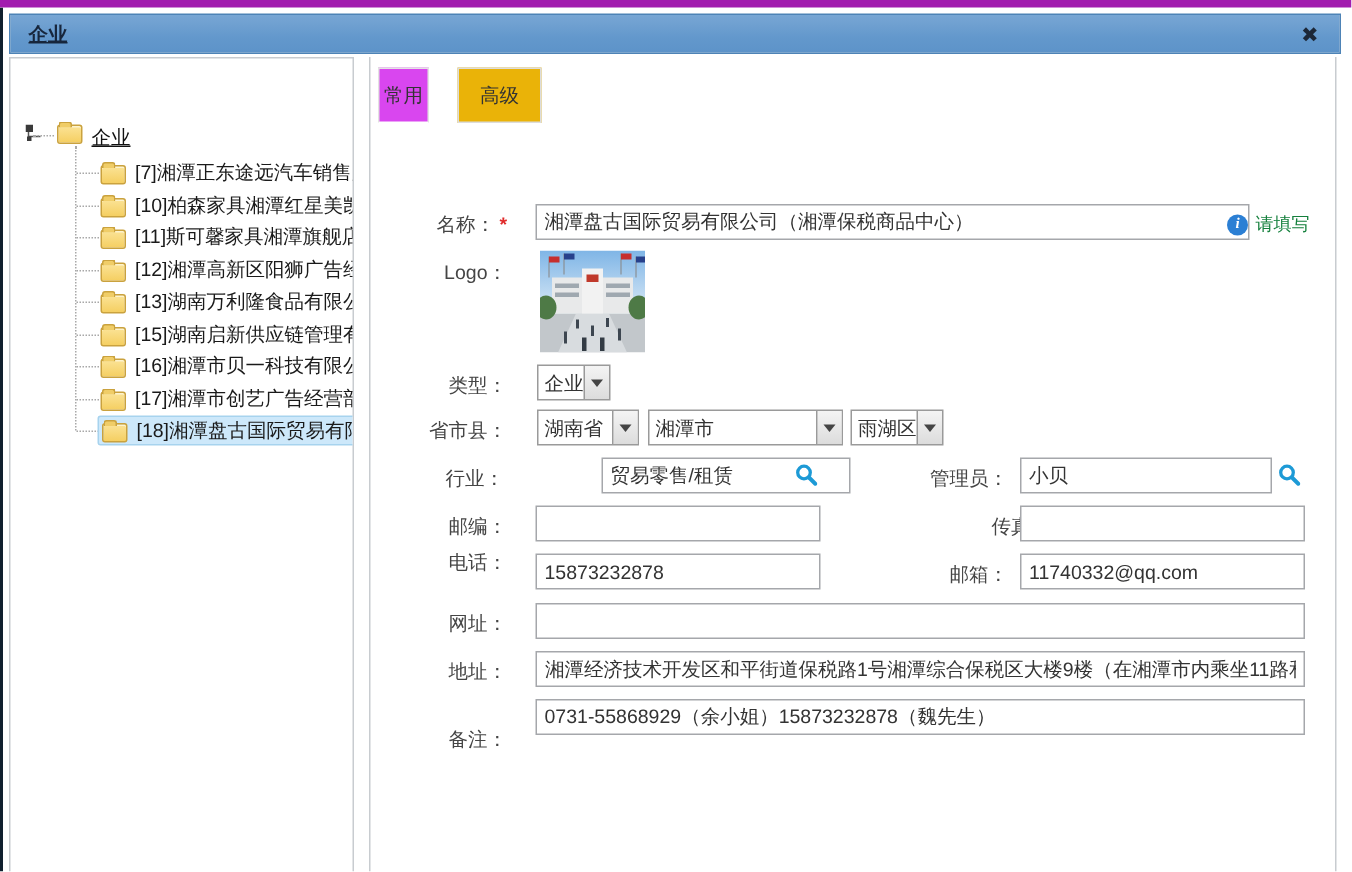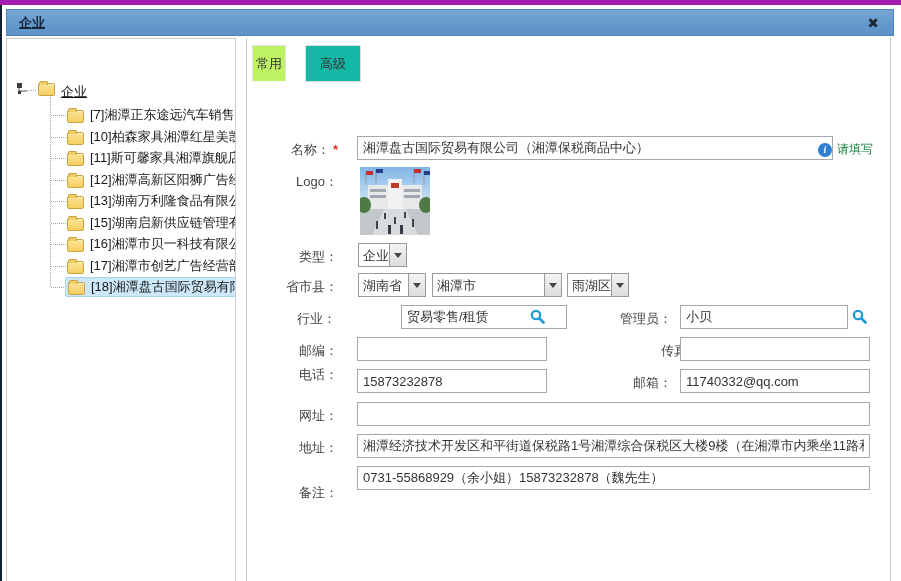--- a/index.html
+++ b/index.html
@@ -37,22 +37,22 @@
   .tree-item { position:absolute; left:58px; height:20px; display:inline-flex; align-items:center;
     padding:0 4px 0 2px; cursor:pointer; white-space:nowrap; }
   .tree-item .folder { position:relative; margin:2px 6px 0 0; flex:0 0 17px; }
   .tree-item .lbl { font-size:13px; color:#1a1a1a; }
   .tree-item.selected { background:#cde8fa; border:1px solid #a7d3ee; border-radius:2px; }
   .expand-icon { position:absolute; left:10px; top:44px; }
 
   
   .tab { position:absolute; top:40px; height:37px; display:flex; align-items:center; justify-content:center;
     font-size:13px; color:#333; cursor:pointer; }
-  .tab.active { left:252px; width:34px; background:#bef264; border:1px solid #e3e3e3; border-bottom:1px solid #fff; }
-  .tab.inactive { left:305px; width:56px; background:#14b8a6; border:1px solid #dcdcdc; }
+  .tab.active { left:252px; width:34px; background:#d946ef; border:1px solid #e3e3e3; border-bottom:1px solid #fff; }
+  .tab.inactive { left:305px; width:56px; background:#eab308; border:1px solid #dcdcdc; }
 
   
   .flabel { position:absolute; width:100px; text-align:right; font-size:13px; color:#454545; }
   .flabel-r { position:absolute; width:84px; text-align:right; font-size:13px; color:#454545; }
   .req { color:#e02b2b; font-weight:bold; margin-left:3px; }
   input.fld { position:absolute; height:24px; border:1px solid #a5a7ab; font-size:13px; color:#333;
     padding:2px 5px; font-family:inherit; background:#fff; }
 
   .combo { position:absolute; height:24px; border:1px solid #9a9a9a; background:#fff;
     display:flex; align-items:stretch; cursor:pointer; }

